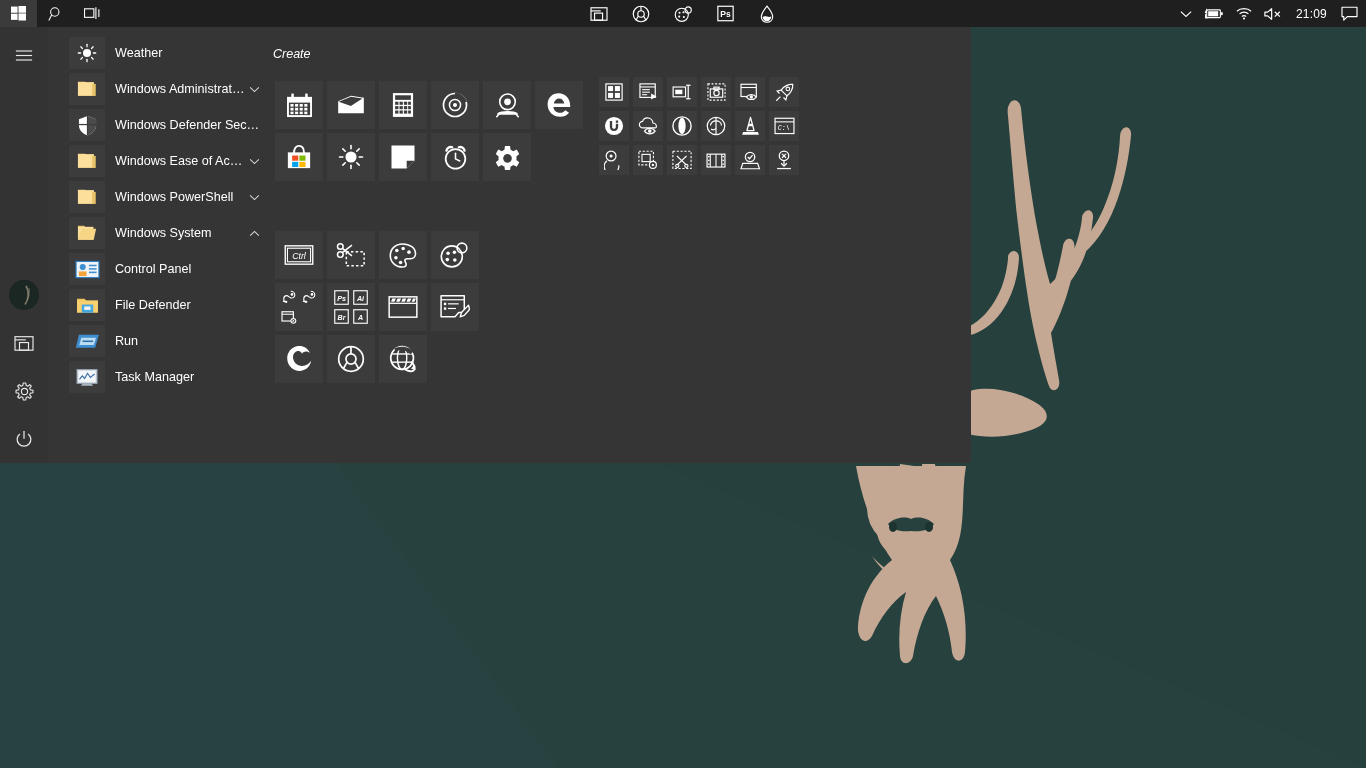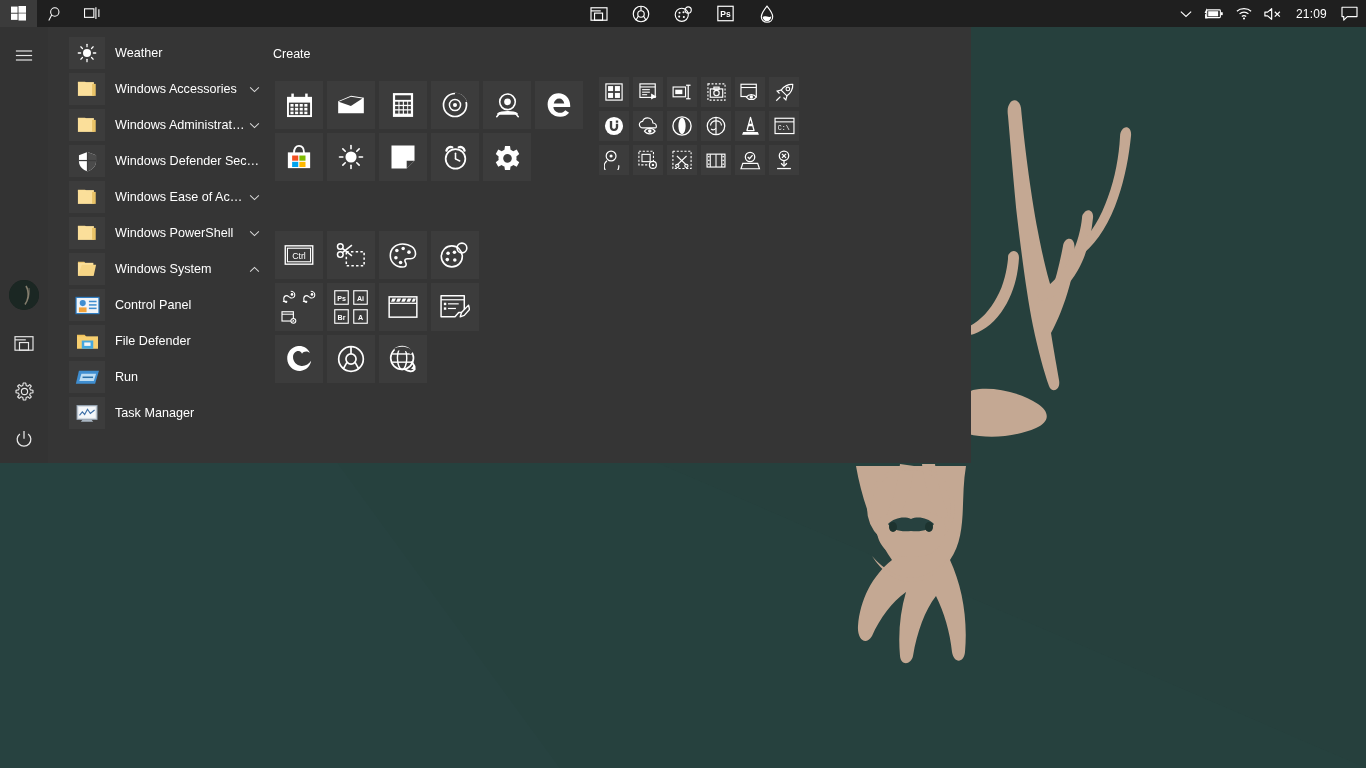--- a/index.html
+++ b/index.html
@@ -85,21 +85,21 @@
     background:#3c3c3c;
     display:flex; align-items:center; justify-content:center;
   }
   .app-label {
     color:#ffffff; font-size:12.6px; margin-left:10px; flex:1 1 auto;
     white-space:nowrap; overflow:hidden; text-overflow:ellipsis;
   }
   .chev { width:14px; flex:0 0 14px; display:flex; align-items:center; justify-content:center; }
 
   
-  #tiles { flex:1 1 auto; height:436px; position:relative; padding:0; }
+  #tiles { flex:1 1 auto; height:436px; position:relative; padding:0;font-style:italic; }
   .group-title {
     color:#ffffff; font-size:12.5px; position:absolute;
   }
   .tile {
     position:absolute; background:#3c3c3c;
     display:flex; align-items:center; justify-content:center; cursor:pointer;
   }
   .tile.med { width:48px; height:48px; }
   .tile.folder4 {
     display:grid; grid-template-columns:1fr 1fr; grid-template-rows:1fr 1fr;
@@ -335,35 +335,20 @@
             <line x1="4.2" y1="4.2" x2="6" y2="6"></line>
               <line x1="16" y1="16" x2="17.8" y2="17.8"></line>
             <line x1="17.8" y1="4.2" x2="16" y2="6"></line>
               <line x1="6" y1="16" x2="4.2" y2="17.8"></line>
           </g>
         </svg>
       </span>
       <span class="app-label">Weather</span>
     </div>
 
-    <div class="app-row">
-      <span class="app-ico">
-        <svg width="22" height="20" viewBox="0 0 24 22">
-          <path d="M2 3 L10 3 L12 5.6 L2 5.6 Z" fill="#f3d285"></path>
-          <path d="M2 3.4 L19.6 3.4 L19.6 18.6 L2 18.6 Z" fill="#fbdf9a"></path>
-          <path d="M17.6 5.4 L21.6 5.4 L21.6 18.6 L17.6 18.6 Z" fill="#e9c367"></path>
-        </svg>
-      </span>
-      <span class="app-label">Windows Accessories</span>
-      <span class="chev">
-        <svg width="11" height="7" viewBox="0 0 12 8">
-            <polyline points="1,1.6 6,6.4 11,1.6" fill="none" stroke="#d8d8d8" stroke-width="1.2"></polyline>
-          </svg>
-      </span>
-    </div>
 
     <div class="app-row">
       <span class="app-ico">
         <svg width="22" height="20" viewBox="0 0 24 22">
           <path d="M2 3 L10 3 L12 5.6 L2 5.6 Z" fill="#f3d285"></path>
           <path d="M2 3.4 L19.6 3.4 L19.6 18.6 L2 18.6 Z" fill="#fbdf9a"></path>
           <path d="M17.6 5.4 L21.6 5.4 L21.6 18.6 L17.6 18.6 Z" fill="#e9c367"></path>
         </svg>
       </span>
       <span class="app-label">Windows Administrative Tools</span>

